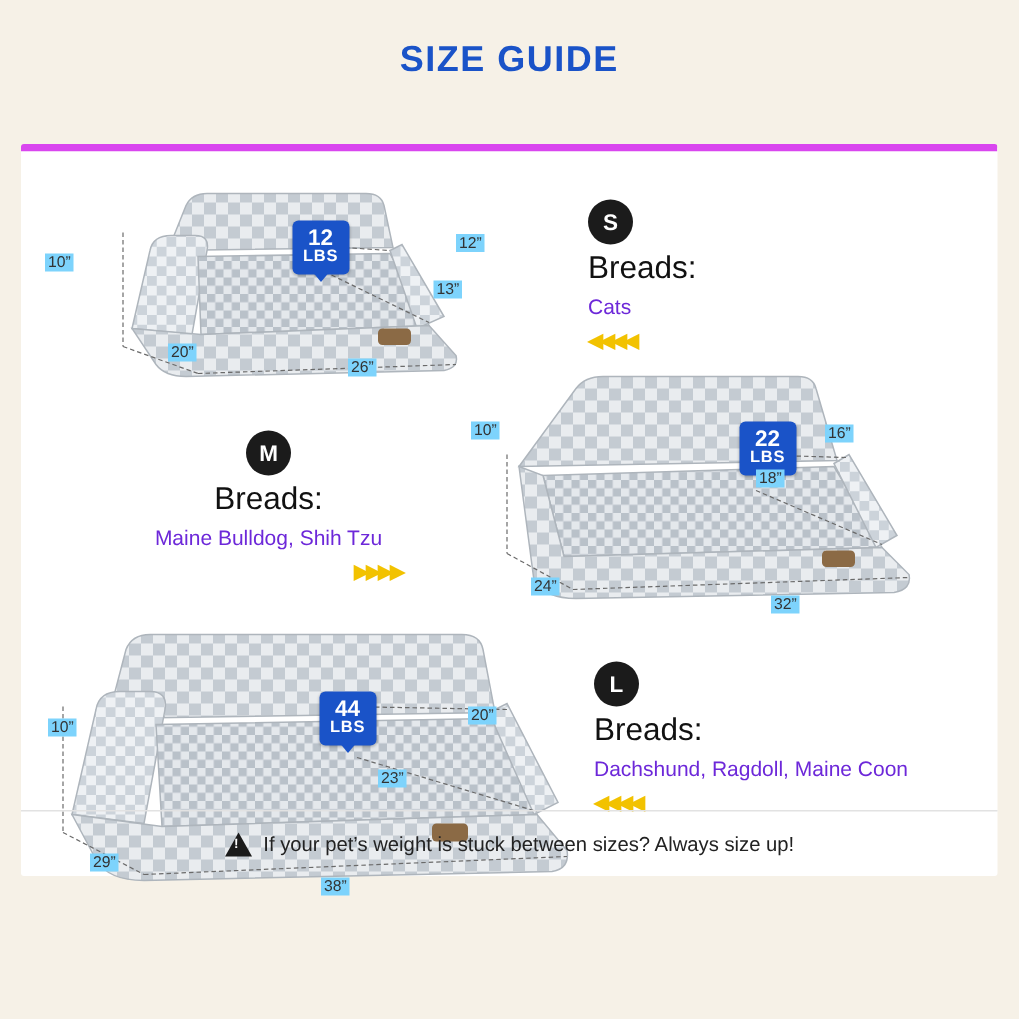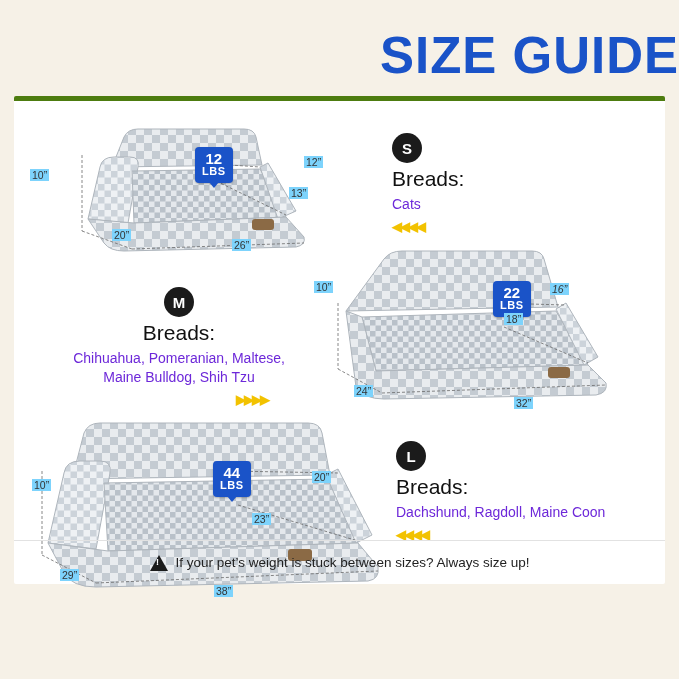--- a/index.html
+++ b/index.html
@@ -10,35 +10,35 @@
     font-family: "Liberation Sans", sans-serif;
     overflow: hidden;
   }
   .page {
     position: relative;
     width: 679px; height: 679px;
     background: #f6f1e7;
     padding: 0;
   }
   .title {
-    text-align: right;
-    font-size: 51px;
+    text-align: center;
+    font-size: 24px;
     font-weight: bold;
     color: #1a53c8;
     letter-spacing: 1px;
     padding-top: 26px;
     padding-bottom: 12px;
     font-family: "Liberation Sans", sans-serif;
   }
   .card {
     position: absolute;
     left: 14px; top: 96px;
     width: 651px; height: 488px;
     background: #ffffff;
-    border-top: 5px solid #4d7c0f;
+    border-top: 5px solid #d946ef;
     border-radius: 2px;
   }
   .footer {
     position: absolute;
     left: 0; bottom: 0;
     width: 100%;
     height: 44px;
     border-top: 1px solid #e2e2e2;
     display: flex;
     align-items: center;
@@ -221,29 +221,28 @@
           <path d="M170 60 L238 62"></path>
           <path d="M178 84 L262 120"></path>
         </g>
       </svg>
       <div class="tag" style="left:155px; top:38px;margin-left:12px;">
         <span class="num">22</span>
         <span class="lbs">LBS</span>
       </div>
     </div>
     <div class="dim" style="left:300px; top:180px;">10”</div>
-    <div class="dim" style="left:536px; top:182px;font-style:italic;">16”</div>
+    <div class="dim" style="left:536px; top:182px;">16”</div>
     <div class="dim" style="left:490px; top:212px;">18”</div>
     <div class="dim" style="left:340px; top:284px;">24”</div>
     <div class="dim" style="left:500px; top:296px;">32”</div>
 
     <div class="sizeblock center" style="left:20px; top:186px; width:290px;">
       <div class="badge center">M</div>
       <div class="breads">Breads:</div>
-      <div class="breedlist">Chihuahua, Pomeranian, Maltese,</div>
       <div class="breedlist">Maine Bulldog, Shih Tzu</div>
       <div class="chev" style="text-align:right; padding-right:56px;">▶▶▶▶</div>
     </div>
 
     <div class="bed" style="left:24px; top:312px; width:350px; height:190px;">
       <svg width="350" height="190" viewBox="0 0 350 190">
 
         <path d="M34 66 L46 20 Q50 10 62 10 L270 10 Q282 10 284 20 L292 62 Z" fill="url(#chk)" stroke="#aeb5bc" stroke-width="1"></path>
 
         <path d="M10 130 L26 60 Q28 48 42 48 L62 48 Q74 48 72 60 L58 136 Z" fill="url(#chk2)" stroke="#aeb5bc" stroke-width="1"></path>

